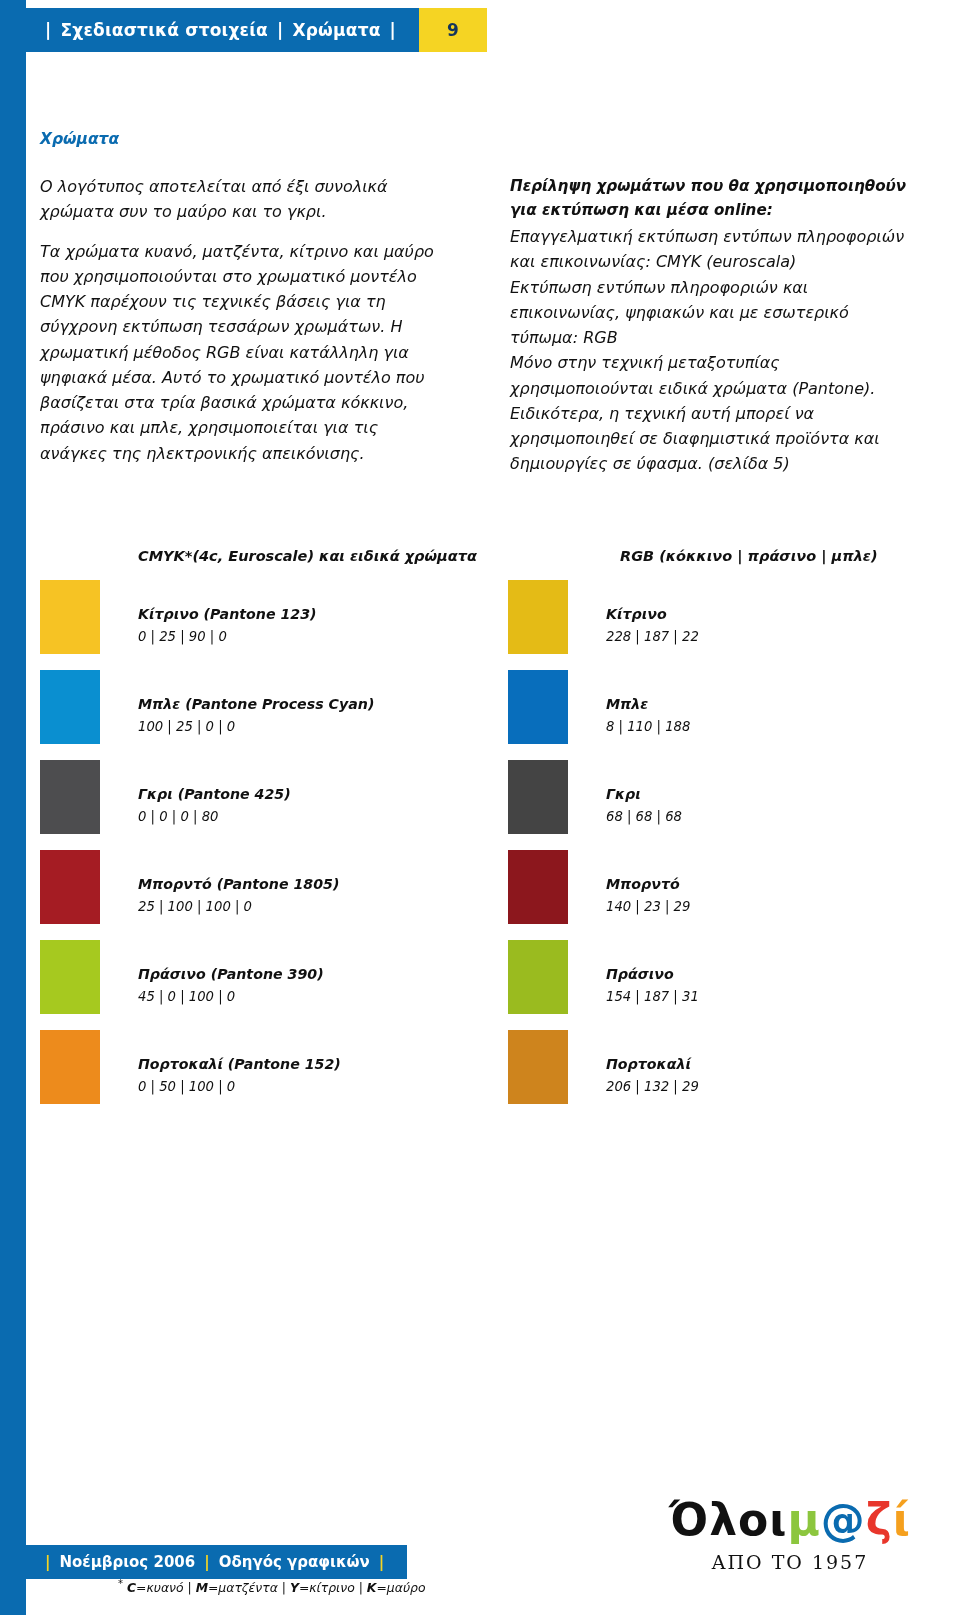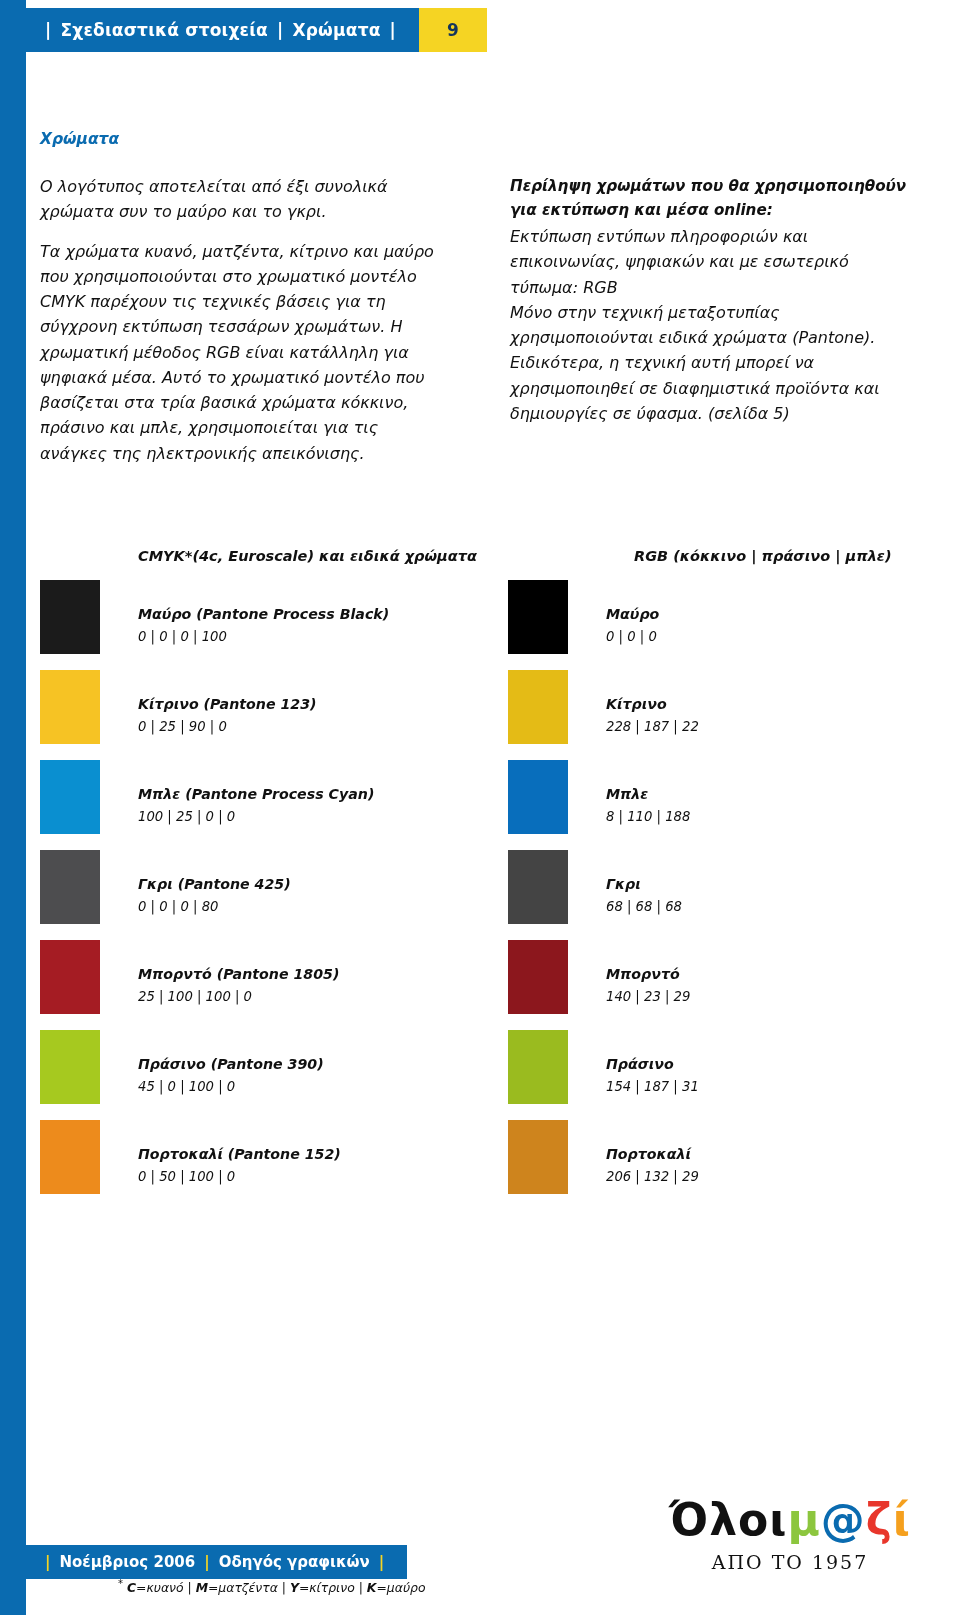--- a/index.html
+++ b/index.html
@@ -85,21 +85,21 @@
   .swatch-area { position: absolute; left: 40px; top: 540px; width: 890px; }
   .sw-heads { position: relative; height: 40px; }
   .sw-head {
     position: absolute;
     font-size: 14.5px;
     font-weight: bold;
     font-style: italic;
     color: #111;
   }
   .sw-head.left { left: 98px; top: 8px; }
-  .sw-head.right { left: 594px; top: 8px; }
+  .sw-head.right { left: 580px; top: 8px; }
 
   .sw-row { position: relative; height: 90px; }
   .chip {
     position: absolute;
     width: 60px; height: 74px;
     top: 0;
   }
   .chip.l { left: 0; }
   .chip.r { left: 468px; }
   .lbl { position: absolute; top: 26px; }
@@ -197,44 +197,33 @@
 
 <div class="content">
   <div class="section-title">Χρώματα</div>
   <div class="cols">
     <div class="col">
       <p class="body">Ο λογότυπος αποτελείται από έξι συνολικά χρώματα συν το μαύρο και το γκρι.</p>
       <p class="body tight">Τα χρώματα κυανό, ματζέντα, κίτρινο και μαύρο που χρησιμοποιούνται στο χρωματικό μοντέλο CMYK παρέχουν τις τεχνικές βάσεις για τη σύγχρονη εκτύπωση τεσσάρων χρωμάτων. Η χρωματική μέθοδος RGB είναι κατάλληλη για ψηφιακά μέσα. Αυτό το χρωματικό μοντέλο που βασίζεται στα τρία βασικά χρώματα κόκκινο, πράσινο και μπλε, χρησιμοποιείται για τις ανάγκες της ηλεκτρονικής απεικόνισης.</p>
     </div>
     <div class="col">
       <p class="lead">Περίληψη χρωμάτων που θα χρησιμοποιηθούν για εκτύπωση και μέσα online:</p>
+      <p class="body" style="margin-bottom:0">Επαγγελματική εκτύπωση εντύπων πληροφοριών και επικοινωνίας: CMYK (euroscala)</p>
       <p class="body" style="margin-bottom:0">Εκτύπωση εντύπων πληροφοριών και επικοινωνίας, ψηφιακών και με εσωτερικό τύπωμα: RGB</p>
       <p class="body tight">Μόνο στην τεχνική μεταξοτυπίας χρησιμοποιούνται ειδικά χρώματα (Pantone). Ειδικότερα, η τεχνική αυτή μπορεί να χρησιμοποιηθεί σε διαφημιστικά προϊόντα και δημιουργίες σε ύφασμα. (σελίδα 5)</p>
     </div>
   </div>
 </div>
 
 <div class="swatch-area">
   <div class="sw-heads">
     <div class="sw-head left">CMYK*(4c, Euroscale) και ειδικά χρώματα</div>
     <div class="sw-head right">RGB (κόκκινο | πράσινο | μπλε)</div>
   </div>
   <div id="swatch-rows">
-      <div class="sw-row">
-        <div class="chip l" style="background:#1b1b1b"></div>
-        <div class="lbl l">
-          <div class="name">Μαύρο (Pantone Process Black)</div>
-          <div class="vals">0 | 0 | 0 | 100</div>
-        </div>
-        <div class="chip r" style="background:#000000"></div>
-        <div class="lbl r">
-          <div class="name">Μαύρο</div>
-          <div class="vals">0 | 0 | 0</div>
-        </div>
-      </div>
       <div class="sw-row">
         <div class="chip l" style="background:#f6c324"></div>
         <div class="lbl l">
           <div class="name">Κίτρινο (Pantone 123)</div>
           <div class="vals">0 | 25 | 90 | 0</div>
         </div>
         <div class="chip r" style="background:#e4bb16"></div>
         <div class="lbl r">
           <div class="name">Κίτρινο</div>
           <div class="vals">228 | 187 | 22</div>

